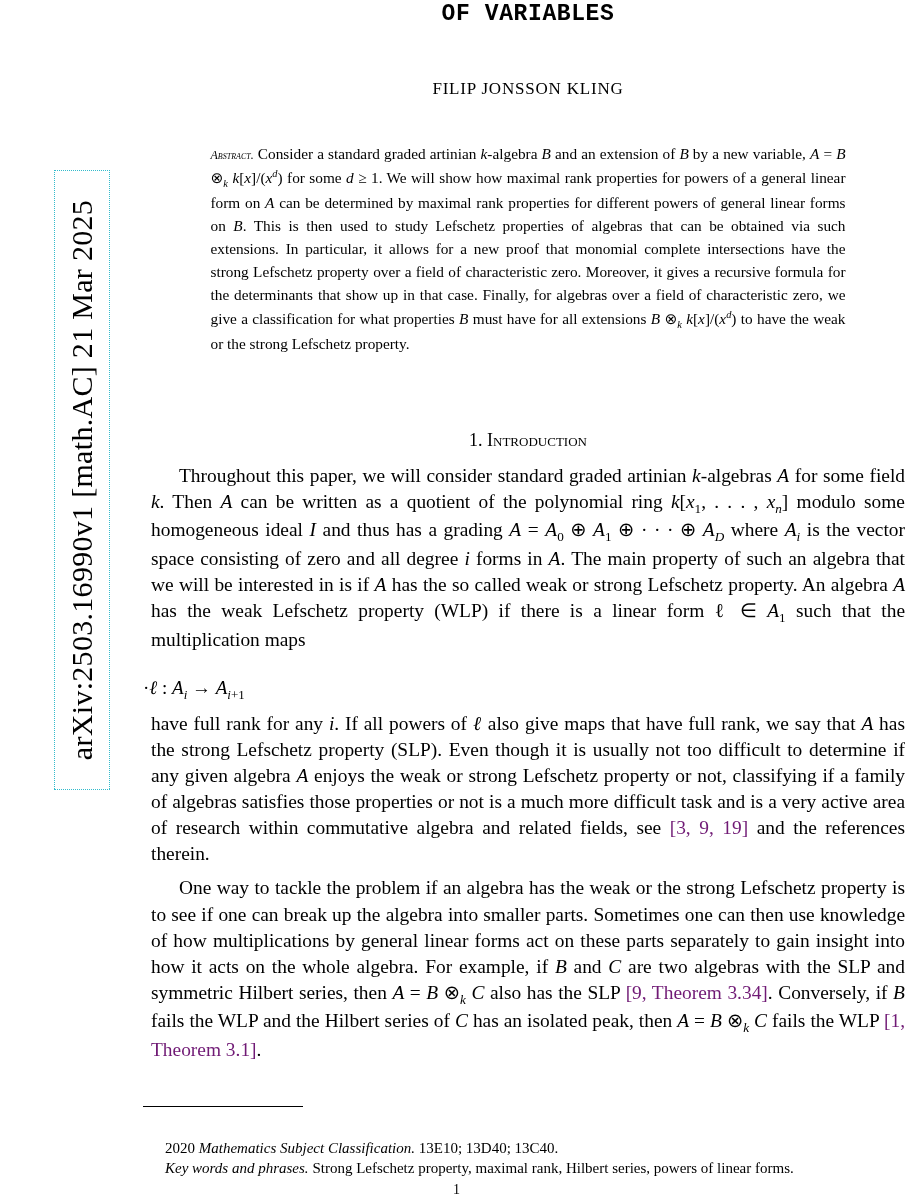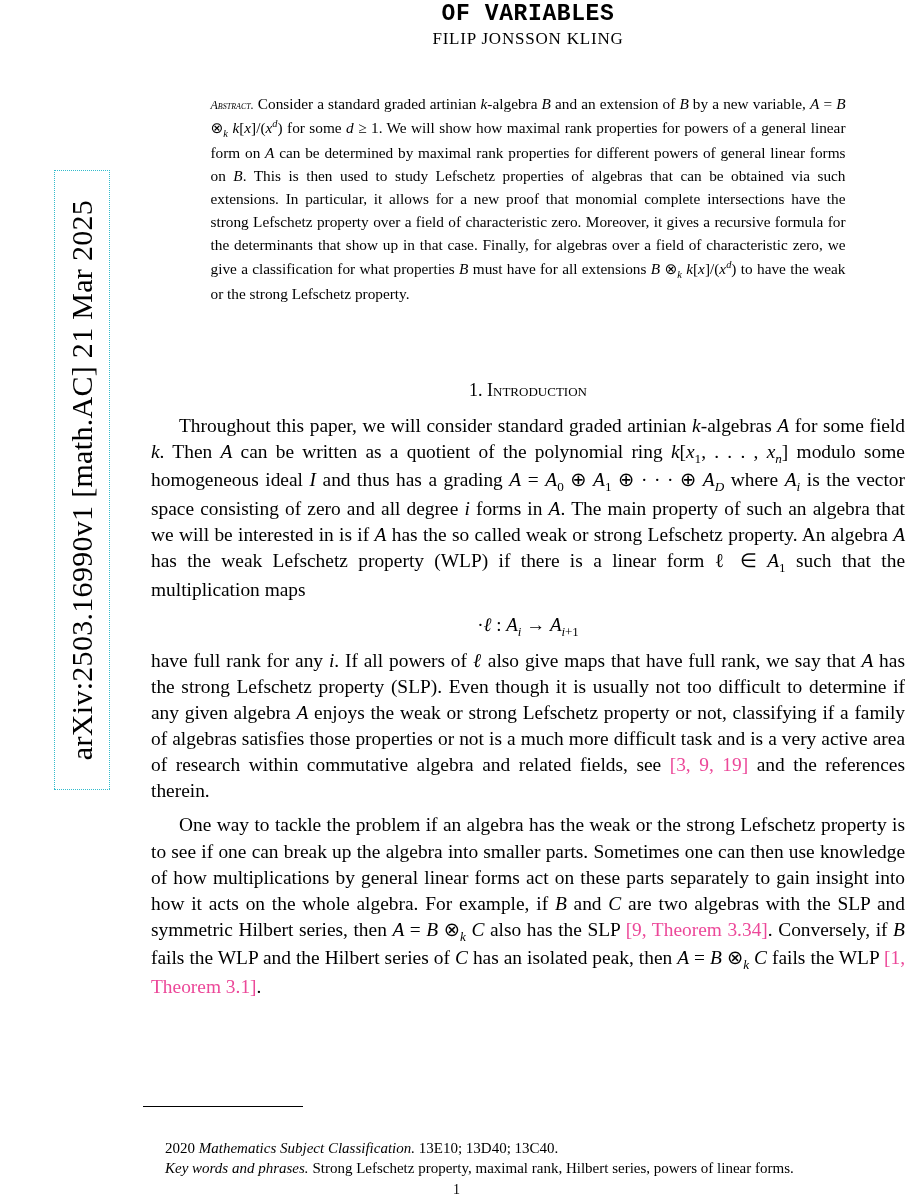--- a/index.html
+++ b/index.html
@@ -55,20 +55,21 @@
     letter-spacing: 0.6px;
     margin: 0;
     padding-top: 0px;
     width: 770px;
   }
   .title .line2 { display: block; font-family: Liberation Mono, monospace; }
   .author {
     font-variant: small-caps;
     font-size: 17px;
     text-align: center;
+    margin-top: 50px;
     letter-spacing: 0.8px;
   }
   .abstract {
     width: 635px;
     margin: 44px auto 0 auto;
     font-size: 15.3px;
     line-height: 1.5;
     text-align: justify;
     text-justify: inter-word;
   }
@@ -89,27 +90,27 @@
     font-size: 19.4px;
     line-height: 1.345;
     text-align: justify;
     text-justify: inter-word;
   }
   .body-text p {
     margin: 8px;
     text-indent: 28px;
   }
   .display {
-    text-align: center;
-    margin: 9px 0 7px 0;
+    text-align: left;
+    margin: 22px 0 7px 0;
     font-size: 19px;
     text-indent: 0;
   }
   i, .it { font-style: italic; }
-  .cite { color: #ec4899; }
+  .cite { color: #701a75; }
   sub { font-size: 0.68em; }
   sup { font-size: 0.68em; }
   .rule {
     position: absolute;
     left: 143px;
     bottom: 93px;
     width: 160px;
     height: 1px;
     background: #000;
   }

